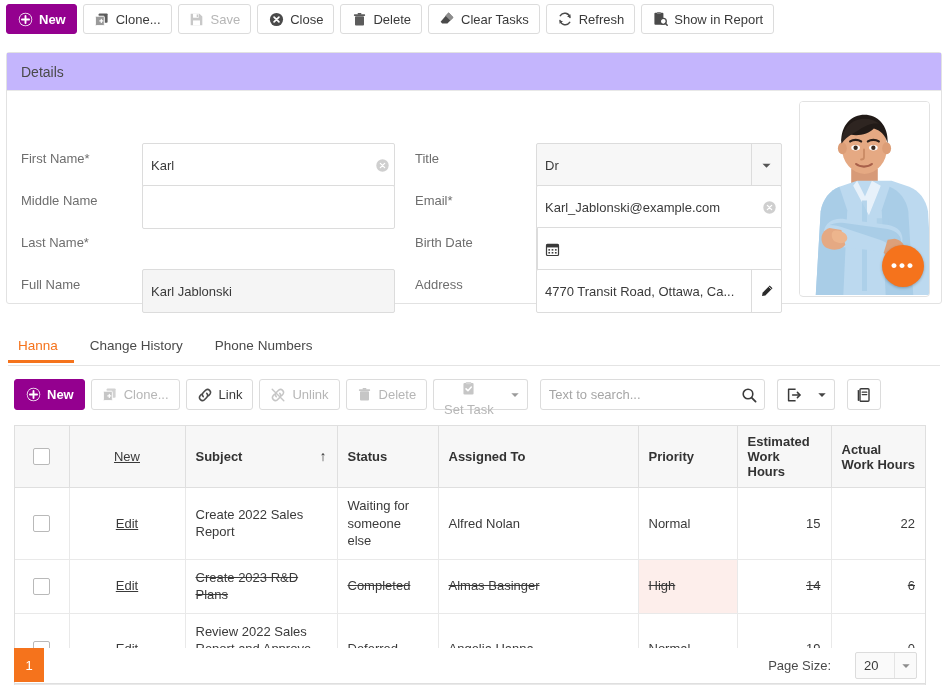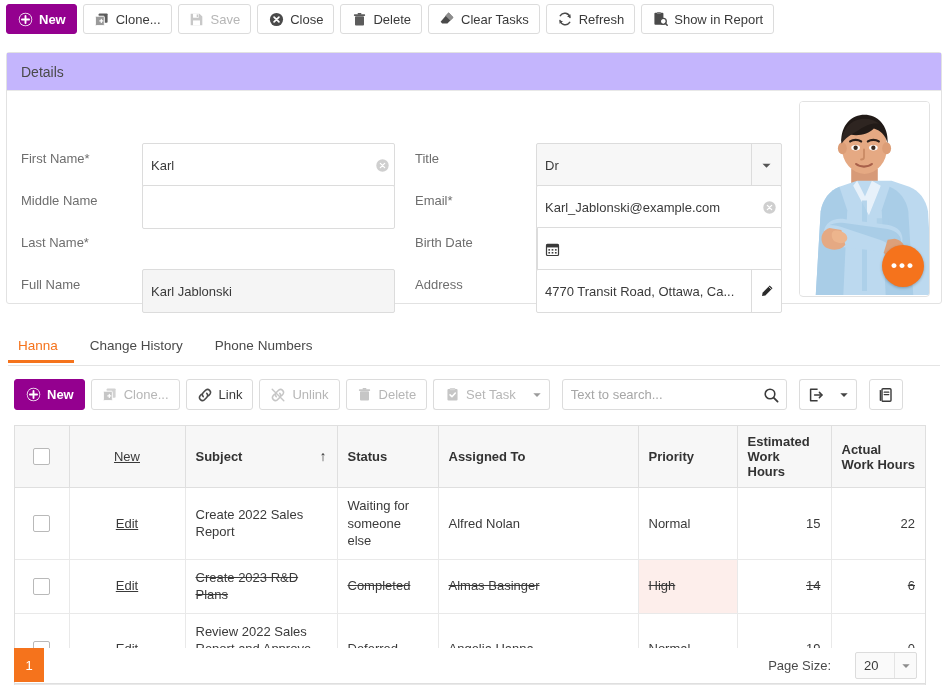--- a/index.html
+++ b/index.html
@@ -116,21 +116,21 @@
     font-size: 13px; color: #3a3a3a; white-space: nowrap; cursor: pointer;
   }
   .gbtn.primary { background: #94008f; border-color: #94008f; color: #ffffff; font-weight: bold; }
   .gbtn.disabled { color: #b6b6b6; cursor: default; }
   .split {
     width: 24px; height: 31px; padding: 0;
     display: flex; align-items: center; justify-content: center;
     border: 1px solid #dcdcdc; border-left: 0; border-radius: 0 3px 3px 0;
     background: #fff; color: #9b9b9b; cursor: pointer;
   }
-  .nosplit-right { border-radius: 3px 0 0 3px; }
+  .nosplit-right { border-radius: 3px 0 0 3px; flex-direction: column; }
   .searchbox {
     display: flex; align-items: center; height: 31px; width: 225px;
     border: 1px solid #dcdcdc; border-radius: 3px; background: #fff; margin-left: 6px;
   }
   .searchbox input {
     border: 0; outline: 0; background: transparent; height: 29px; flex: 1; min-width: 0;
     padding: 0 8px; font-family: "Liberation Sans", sans-serif; font-size: 13px; color: #3a3a3a;
   }
   .searchbox input::placeholder { color: #a6a6a6; }
   .sbtn {

